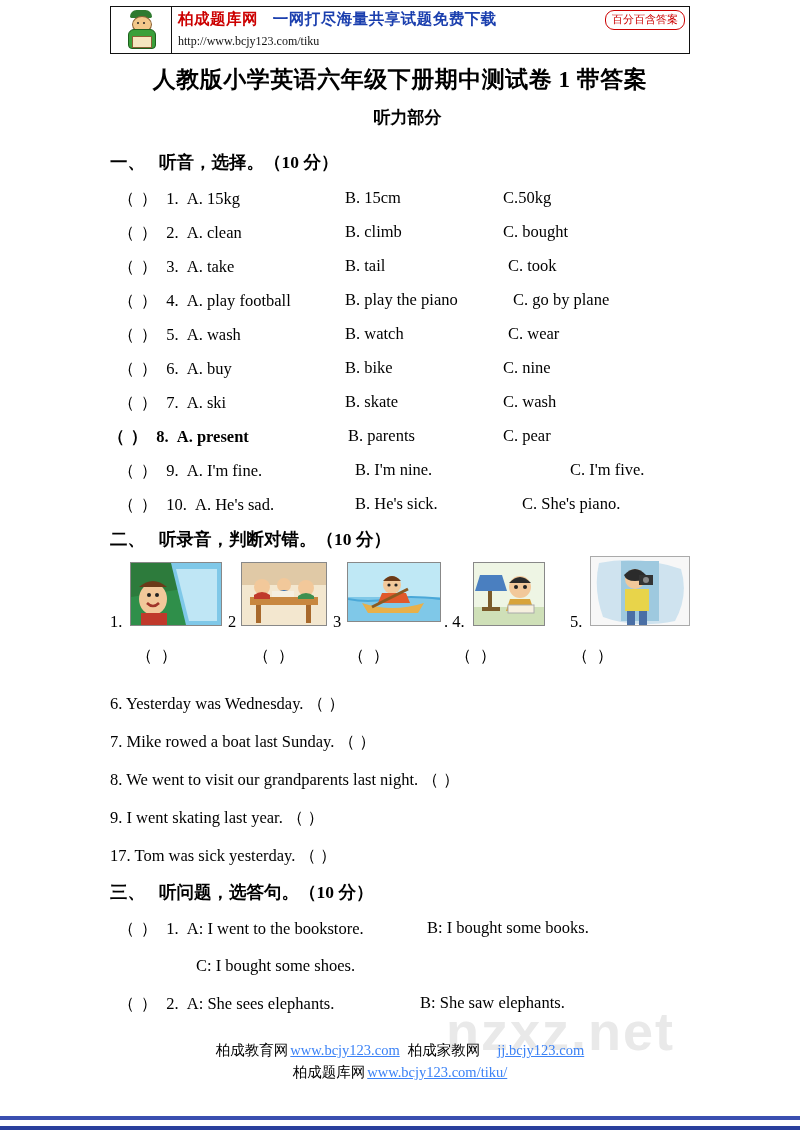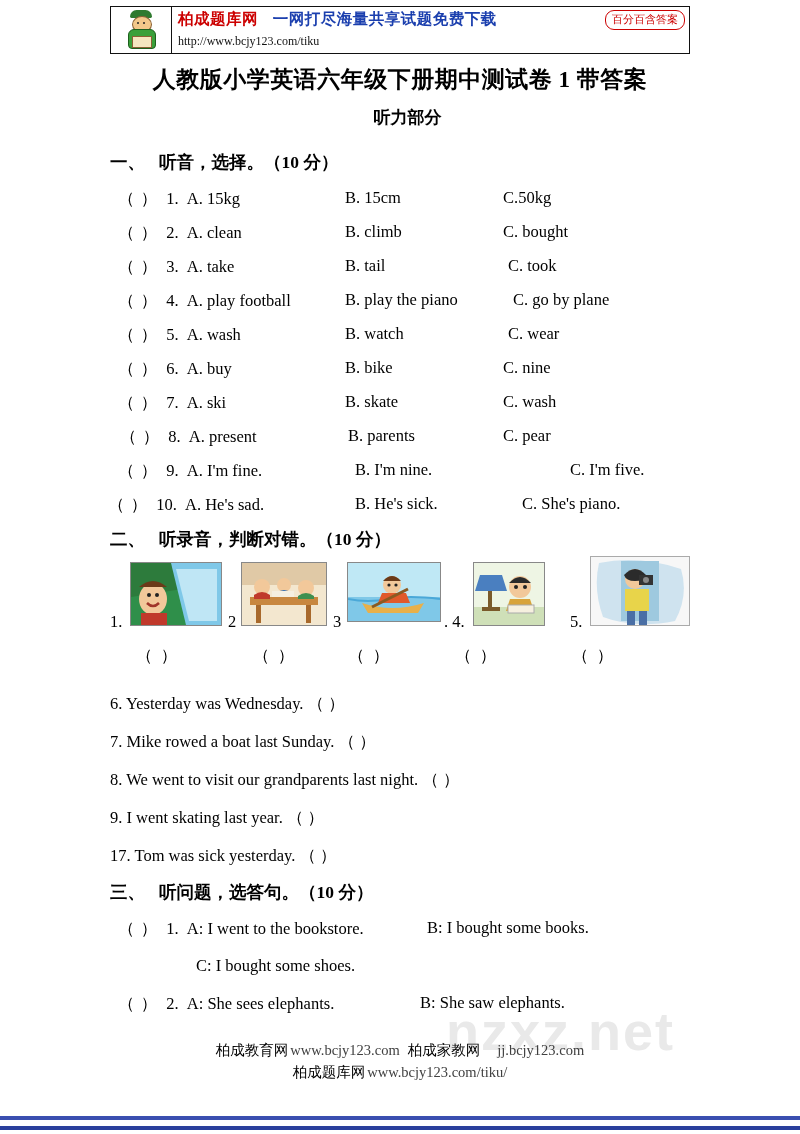--- a/index.html
+++ b/index.html
@@ -200,21 +200,22 @@
   .paren-row { position: absolute; font-size: 16.5px; letter-spacing: 2px; }
 
   
   .footer {
     position: absolute;
     left: 0; right: 0;
     text-align: center;
     font-size: 14.5px;
   }
   .footer a, .footer .lnk {
-    color: #404040;
+    color: #3b82f6;
+    text-decoration: underline;
   }
 
   .bottom-bars {
     position: absolute;
     left: 0; right: 0; bottom: 0;
     height: 24px;
   }
   .bar {
     position: absolute;
     left: 0; right: 0;
@@ -338,21 +339,21 @@
     <span style="margin-left:4px;">7.</span>
     <span style="margin-left:4px;">A. ski</span>
   </div>
   <div class="q-row" style="left:345px; top:392px;">
     <span>B. skate</span>
   </div>
   <div class="q-row" style="left:503px; top:392px;">
     <span>C. wash</span>
   </div>
 
-  <div class="q-row" style="left:120px; top:426px;">
+  <div class="q-row" style="left:108px; top:426px;font-weight:bold;">
     <span class="paren">（    ）</span>
     <span style="margin-left:4px;">8.</span>
     <span style="margin-left:4px;">A. present</span>
   </div>
   <div class="q-row" style="left:348px; top:426px;">
     <span>B. parents</span>
   </div>
   <div class="q-row" style="left:503px; top:426px;">
     <span>C. pear</span>
   </div>
@@ -362,21 +363,21 @@
     <span style="margin-left:4px;">9.</span>
     <span style="margin-left:4px;">A. I'm fine.</span>
   </div>
   <div class="q-row" style="left:355px; top:460px;">
     <span>B. I'm nine.</span>
   </div>
   <div class="q-row" style="left:522px; top:460px;margin-left:48px;">
     <span>C. I'm five.</span>
   </div>
 
-  <div class="q-row" style="left:108px; top:494px;">
+  <div class="q-row" style="left:118px; top:494px;">
     <span class="paren">（    ）</span>
     <span style="margin-left:4px;">10.</span>
     <span style="margin-left:4px;">A. He's sad.</span>
   </div>
   <div class="q-row" style="left:355px; top:494px;">
     <span>B. He's sick.</span>
   </div>
   <div class="q-row" style="left:522px; top:494px;">
     <span>C. She's piano.</span>
   </div>

